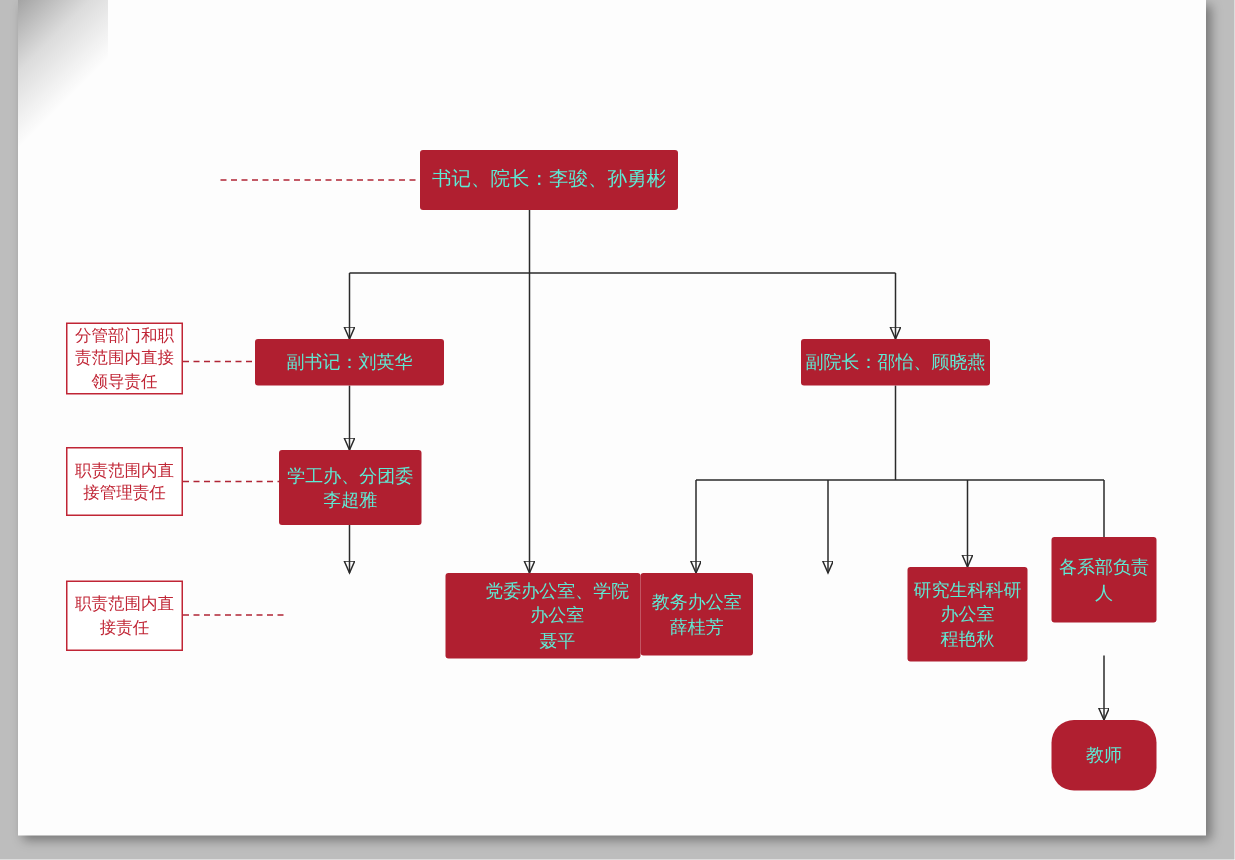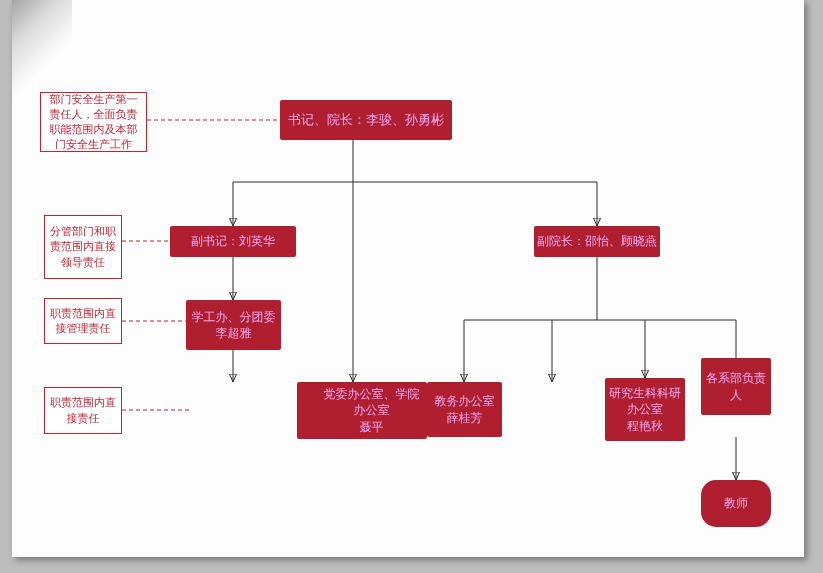--- a/index.html
+++ b/index.html
@@ -19,21 +19,21 @@
   .corner-shade{
     position:absolute;left:0;top:0;width:60px;height:100px;
     background:linear-gradient(135deg,rgba(90,90,90,.55) 0%,rgba(120,120,120,.25) 30%,rgba(255,255,255,0) 62%);
     pointer-events:none;
   }
   .wires{position:absolute;left:0;top:0;width:823px;height:573px;z-index:2;pointer-events:none;}
   .wires path{fill:none;stroke:#2a2a2a;stroke-width:1;}
   .wires path.dashed{stroke:#b02535;stroke-dasharray:4 3;}
   .node{
     position:absolute;z-index:3;
-    background:#b01f30;color:#f0abfc;
+    background:#b01f30;color:#5eead4;
     display:flex;align-items:center;justify-content:center;
     text-align:center;white-space:pre-line;
     font-size:12px;line-height:1.35;
     border-radius:2px;box-sizing:border-box;padding:2px 3px;
   }
   .node.big{font-size:13px;}
   .ann{
     position:absolute;z-index:3;
     background:#ffffff;color:#c02535;
     border:1px solid #c02535;
@@ -70,25 +70,21 @@
     <path d="M552,320 V382" marker-end="url(#arrow)"></path>
     <path d="M645,320 V378" marker-end="url(#arrow)"></path>
     <path d="M736,320 V380" marker-end="url(#arrow)"></path>
     <path d="M736,437 V480" marker-end="url(#arrow)"></path>
     <path class="dashed" d="M147,120 H280"></path>
     <path class="dashed" d="M122,241 H170"></path>
     <path class="dashed" d="M122,321 H186"></path>
     <path class="dashed" d="M122,410 H189"></path>
   </svg>
 
-  <div class="ann" style="left:40px;top:92px;width:107px;height:60px;">部门安全生产第一
-责任人，全面负责
-职能范围内及本部
-门安全生产工作</div>
-  <div class="ann" style="left:44px;top:215px;width:78px;height:64px;">分管部门和职
+  <div class="ann" style="left:44px;top:215px;width:78px;height:48px;">分管部门和职
 责范围内直接
 领导责任</div>
   <div class="ann" style="left:44px;top:298px;width:78px;height:46px;">职责范围内直
 接管理责任</div>
   <div class="ann" style="left:44px;top:387px;width:78px;height:47px;">职责范围内直
 接责任</div>
 
   <div class="node big" style="left:280px;top:100px;width:172px;height:40px;">书记、院长：李骏、孙勇彬</div>
 
   <div class="node" style="left:170px;top:226px;width:126px;height:31px;text-align:right;">副书记：刘英华</div>

